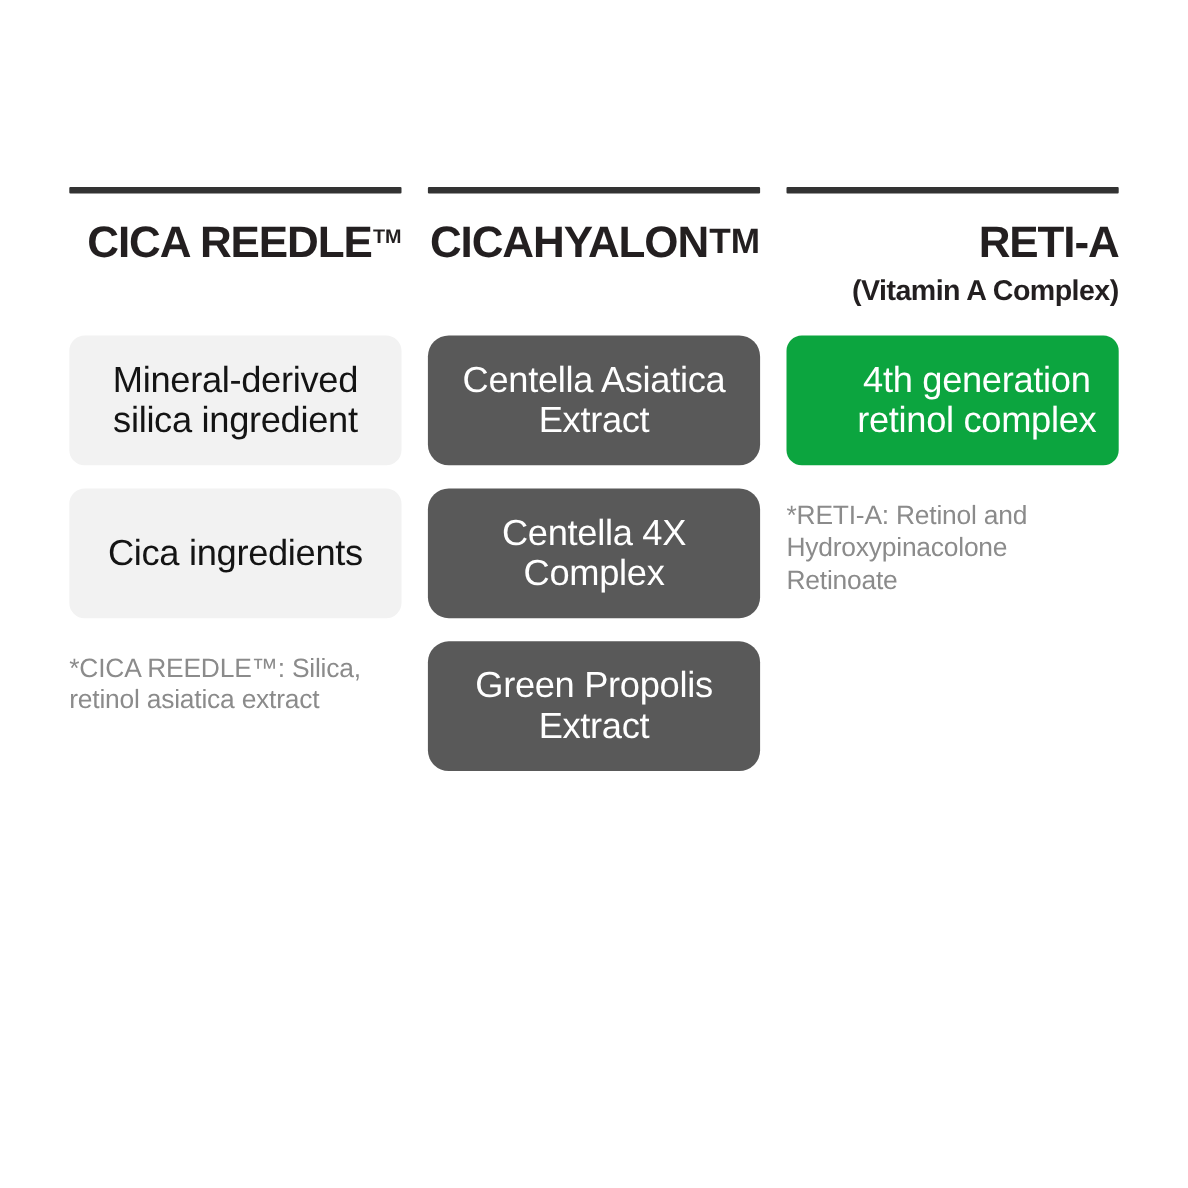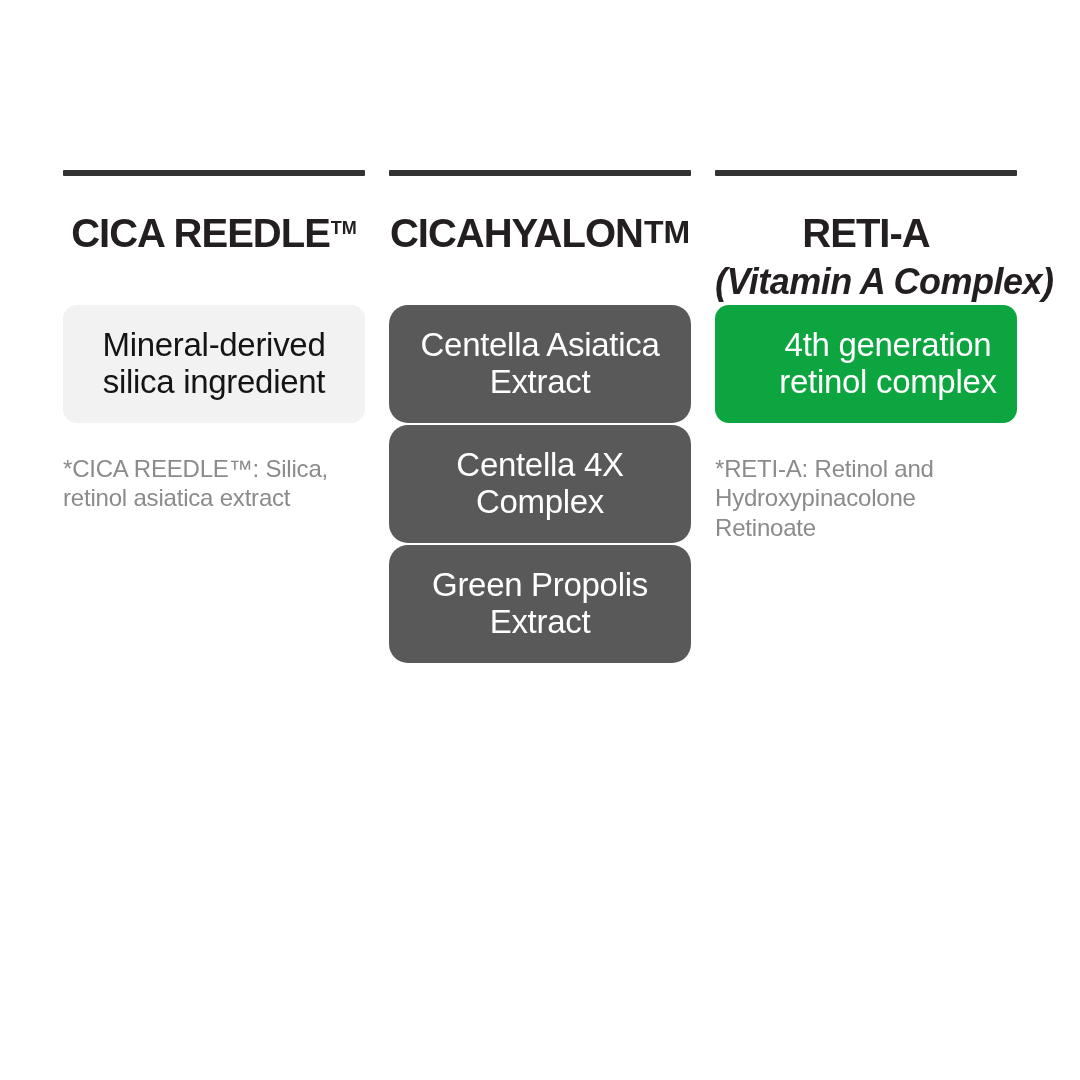--- a/index.html
+++ b/index.html
@@ -21,34 +21,34 @@
     overflow:hidden;
   }
   .canvas{position:relative;width:1080px;height:1080px;}
   .grid{
     position:absolute;top:170px;left:63px;
     display:flex;gap:24px;
   }
   .col{width:302px;display:flex;flex-direction:column;}
   .rule{height:6px;background:var(--rule);border-radius:1px;}
   .header{
-    height:129px;box-sizing:border-box;padding-top:36px;
-    text-align:center;color:var(--heading-text);
+    height:129px;box-sizing:border-box;padding-top:24px;
+    text-align:right;color:var(--heading-text);
   }
   .title{
     font-size:40px;font-weight:700;line-height:1.05;
     letter-spacing:-1px;white-space:nowrap;
   }
   .tm-sup{font-size:0.45em;vertical-align:0.72em;letter-spacing:0;margin-left:1px;}
   .tm-big{font-size:0.8em;vertical-align:0.12em;letter-spacing:0;margin-left:1px;}
   .subtitle{
-    display:block;font-size:36px;font-weight:700;letter-spacing:-0.5px;
-    margin-top:7px;white-space:nowrap;font-style:italic;
+    display:block;font-size:26px;font-weight:700;letter-spacing:-0.5px;
+    margin-top:7px;white-space:nowrap;
   }
-  .boxes{display:flex;flex-direction:column;gap:2px;}
+  .boxes{display:flex;flex-direction:column;gap:21px;}
   .box{
     height:118px;border-radius:14px;
     display:flex;align-items:center;justify-content:center;
     text-align:center;font-size:33px;line-height:1.12;
     white-space:pre-line;letter-spacing:-0.3px;
   }
   .box.light{background:var(--light-box-bg);color:var(--box-text-on-light);}
   .box.dark{background:var(--dark-box-bg);color:var(--box-text-on-dark);border-radius:19px;}
   .box.green{background:var(--green-box-bg);color:var(--box-text-on-dark);padding-left:44px;}
   .footnote{
@@ -65,20 +65,21 @@
   <div class="grid">
 
     <div class="col">
       <div class="rule"></div>
       <div class="header">
         <div class="title"><span>CICA REEDLE</span><span class="tm-sup">TM</span></div>
       </div>
       <div class="boxes">
         <div class="box light">Mineral-derived
 silica ingredient</div>
+        <div class="box light">Cica ingredients</div>
       </div>
       <div class="footnote">*CICA REEDLE™: Silica,
 retinol asiatica extract</div>
     </div>
 
     <div class="col">
       <div class="rule"></div>
       <div class="header">
         <div class="title"><span>CICAHYALON</span><span class="tm-big">TM</span></div>
       </div>

